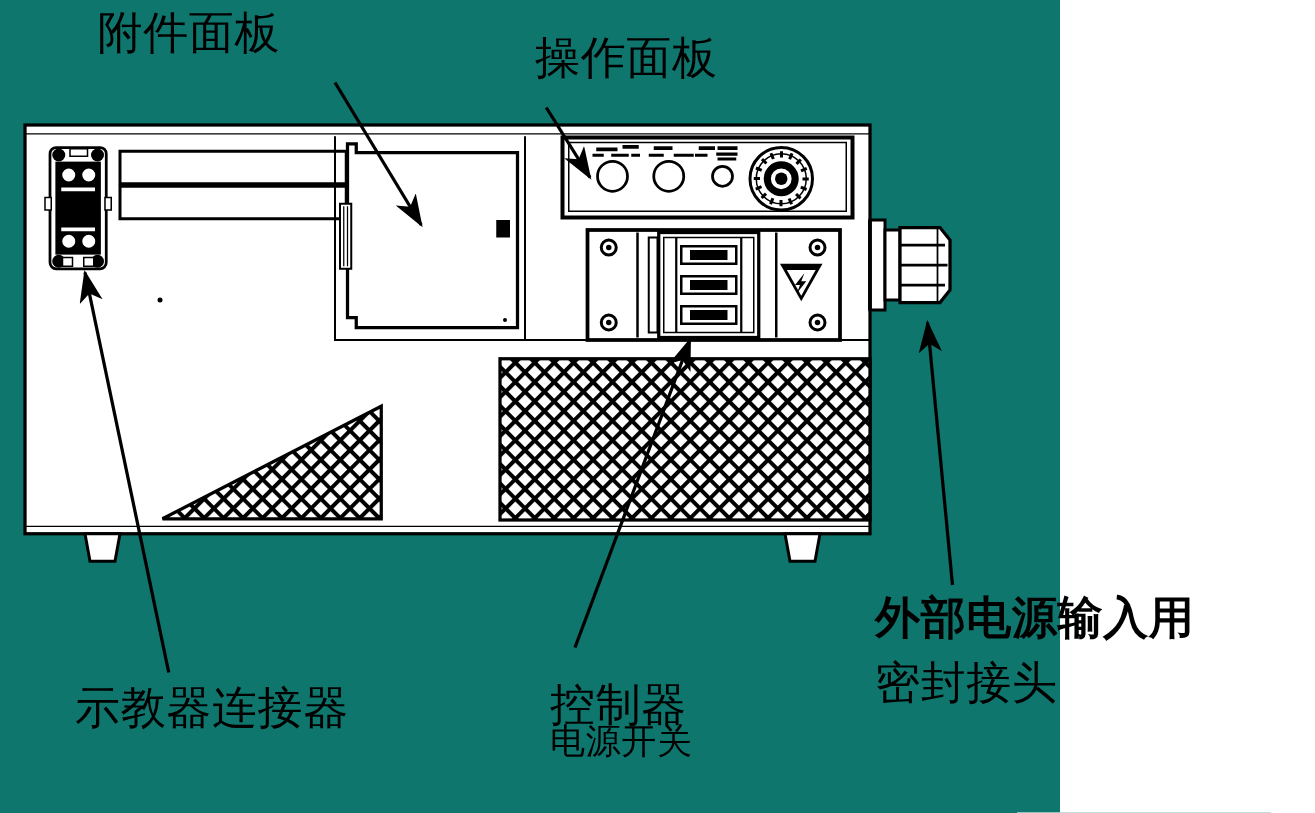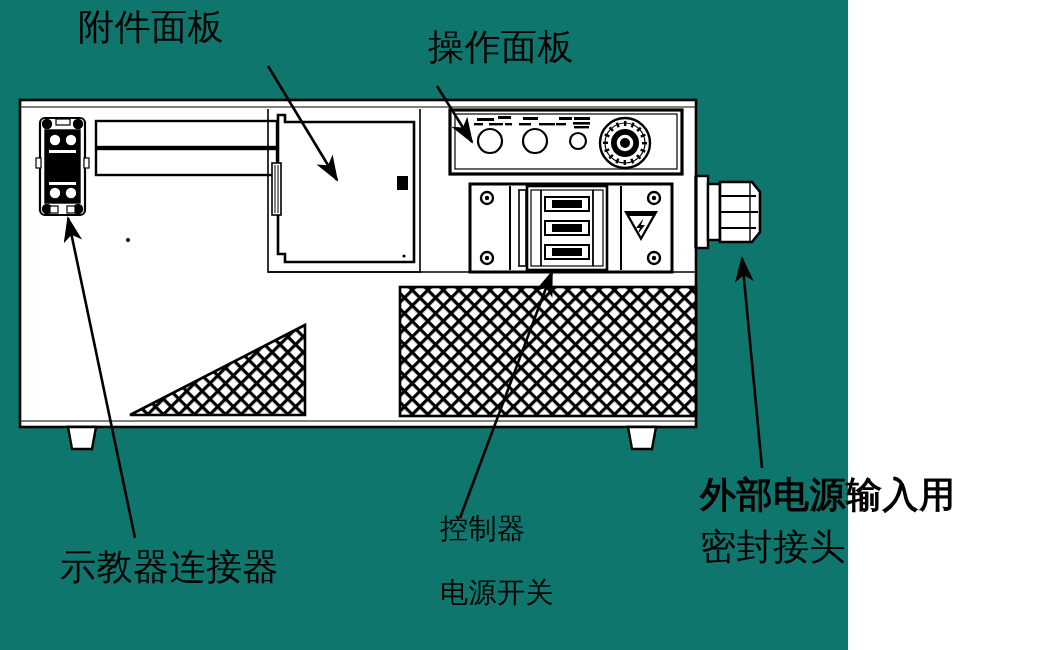--- a/index.html
+++ b/index.html
@@ -238,21 +238,21 @@
   </svg>
 
   <div class="cn-label" style="left:78px;  top:6px;   font-size:36px;">附件面板</div>
 
   <div class="cn-label" style="left:388px; top:26px;  font-size:36px;margin-left:40px;">操作面板</div>
 
 
   <div class="cn-label" style="left:60px;  top:546px; font-size:36px;">示教器连接器</div>
 
   <div>
-    <div class="cn-label" style="left:440px; top:512px; font-size:28px;">控制器</div>
+    <div class="cn-label" style="left:440px; top:544px; font-size:36px;">控制器</div>
     <div class="cn-label" style="left:440px; top:576px; font-size:28px;">电源开关</div>
   </div>
 
   <div>
     <div class="cn-label" style="left:700px; top:474px; font-size:36px;font-weight:bold;">外部电源输入用</div>
     <div class="cn-label" style="left:700px; top:526px; font-size:36px;text-align:right;">密封接头</div>
   </div>
 
 </div>
 

